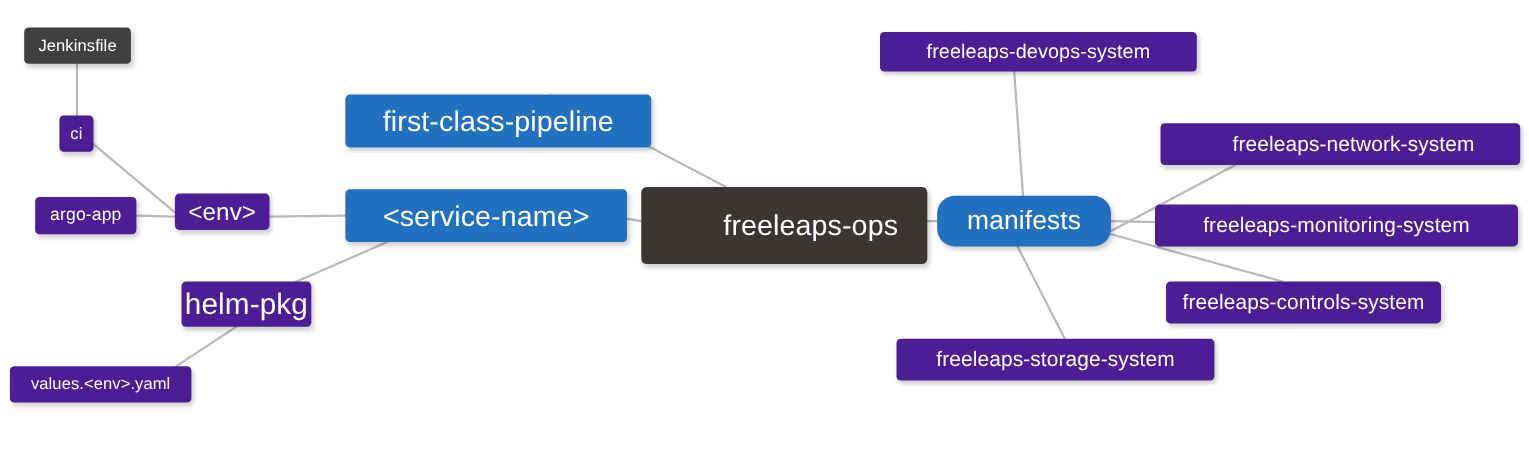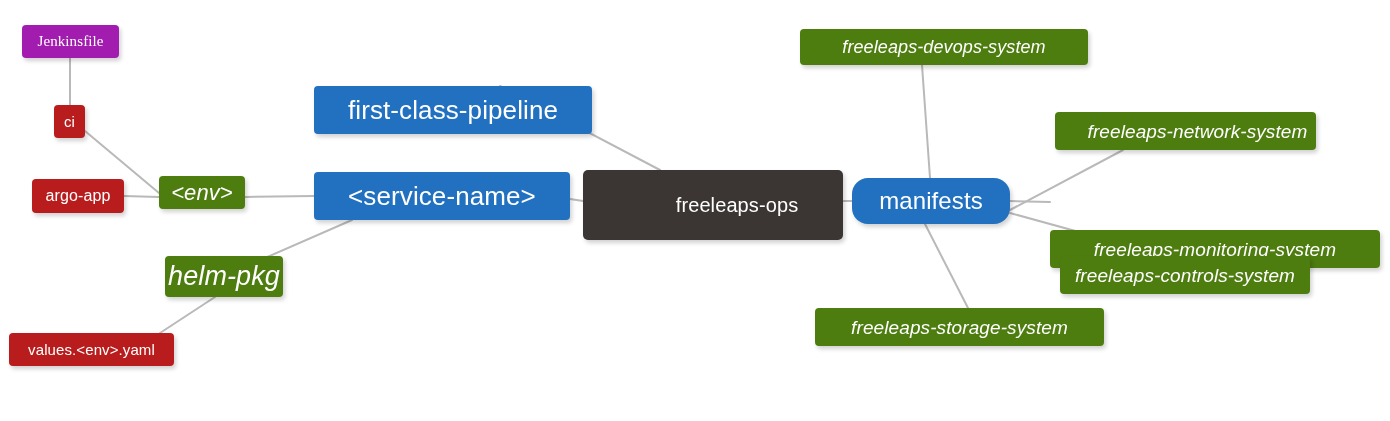--- a/index.html
+++ b/index.html
@@ -42,23 +42,23 @@
     white-space: nowrap;
     box-shadow: 2px 3px 4px rgba(0,0,0,0.18);
     line-height: 1;
     letter-spacing: 0.1px;
   }
   .node-root {
     background: #3b3633;
     border-radius: 5px;
   }
   .node-blue   { background: #2270c0; }
-  .node-green  { background: #4d7c0f; font-style: italic; }
-  .node-orange { background: #a21caf; font-family: Liberation Serif, serif; }
-  .node-red    { background: #b91c1c; }
+  .node-green  { background: #4c1d95; }
+  .node-orange { background: #404040; }
+  .node-red    { background: #4c1d95; }
 </style>
 </head>
 <body>
 
 <div id="mindmap">
   <svg id="edges" xmlns="http://www.w3.org/2000/svg">
       <line x1="70" y1="58" x2="70" y2="105" class="edge"></line>
       <line x1="85" y1="131" x2="159" y2="193" class="edge"></line>
       <line x1="124" y1="196" x2="159" y2="197" class="edge"></line>
       <line x1="245" y1="197" x2="314" y2="196" class="edge"></line>
@@ -75,21 +75,21 @@
     </svg>
   <div id="node-layer">
       <div class="node node-orange" style="left: 22px; top: 25px; width: 97px; height: 33px; font-size: 15px;">Jenkinsfile</div>
       <div class="node node-red" style="left: 54px; top: 105px; width: 31px; height: 33px; font-size: 15px;">ci</div>
       <div class="node node-red" style="left: 32px; top: 179px; width: 92px; height: 34px; font-size: 16px;">argo-app</div>
       <div class="node node-green" style="left: 159px; top: 176px; width: 86px; height: 33px; font-size: 22px;">&lt;env&gt;</div>
       <div class="node node-green" style="left: 165px; top: 256px; width: 118px; height: 41px; font-size: 27px;">helm-pkg</div>
       <div class="node node-red" style="left: 9px; top: 333px; width: 165px; height: 33px; font-size: 15px;">values.&lt;env&gt;.yaml</div>
       <div class="node node-blue" style="left: 314px; top: 172px; width: 256px; height: 48px; font-size: 26px;">&lt;service-name&gt;</div>
       <div class="node node-blue" style="left: 314px; top: 38px; width: 278px; height: 48px; font-size: 26px; margin-top: 48px;">first-class-pipeline</div>
-      <div class="node node-root" style="left: 583px; top: 170px; width: 260px; height: 70px; font-size: 20px; padding-left: 48px;">freeleaps-ops</div>
+      <div class="node node-root" style="left: 583px; top: 170px; width: 260px; height: 70px; font-size: 26px; padding-left: 48px;">freeleaps-ops</div>
       <div class="node node-blue" style="left: 852px; top: 178px; width: 158px; height: 46px; font-size: 24px; border-radius: 16px;">manifests</div>
       <div class="node node-green" style="left: 800px; top: 29px; width: 288px; height: 36px; font-size: 18px;">freeleaps-devops-system</div>
-      <div class="node node-green" style="left: 1055px; top: 112px; width: 261px; height: 38px; font-size: 19px; padding-left: 24px;">freeleaps-network-system</div>
-      <div class="node node-green" style="left: 1050px; top: 186px; width: 330px; height: 38px; font-size: 19px; margin-top: 44px;">freeleaps-monitoring-system</div>
+      <div class="node node-green" style="left: 1055px; top: 112px; width: 327px; height: 38px; font-size: 19px; padding-left: 24px;">freeleaps-network-system</div>
+      <div class="node node-green" style="left: 1050px; top: 186px; width: 330px; height: 38px; font-size: 19px;">freeleaps-monitoring-system</div>
       <div class="node node-green" style="left: 1060px; top: 256px; width: 250px; height: 38px; font-size: 19px;">freeleaps-controls-system</div>
       <div class="node node-green" style="left: 815px; top: 308px; width: 289px; height: 38px; font-size: 19px;">freeleaps-storage-system</div>
     </div>
 </div>
 
 </body></html>

